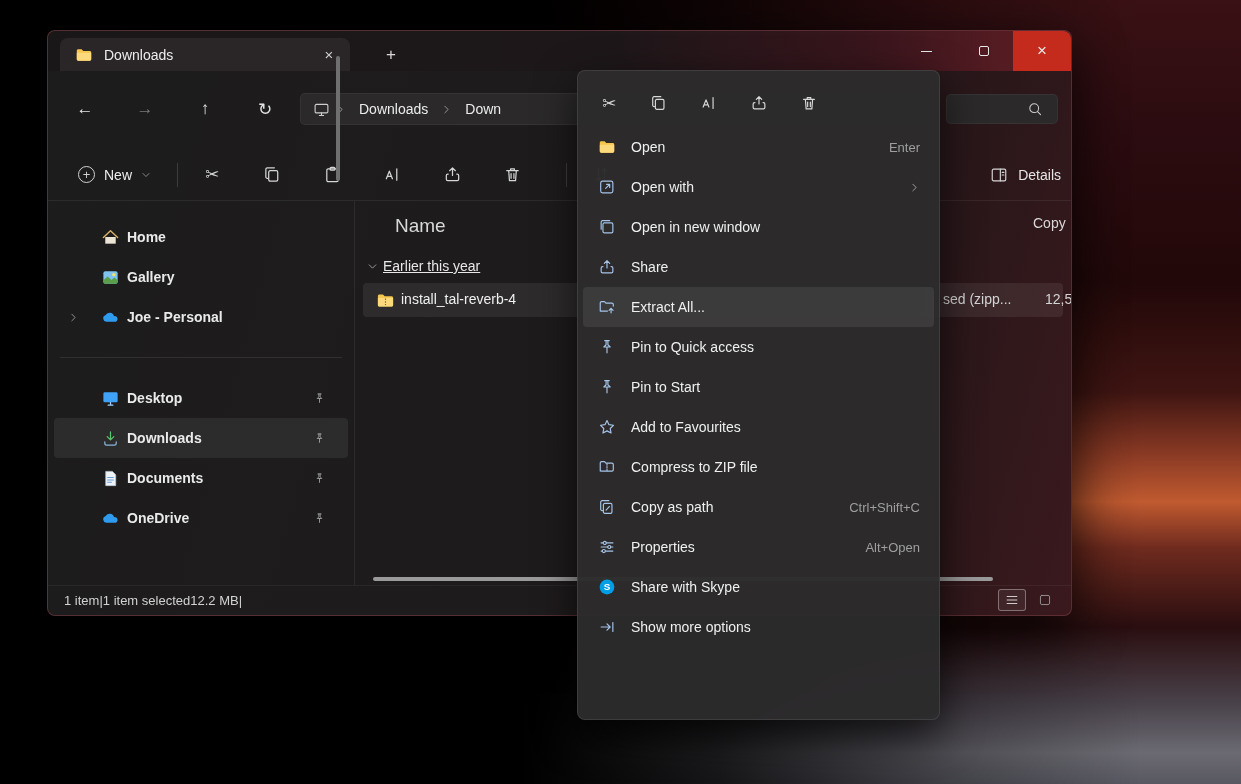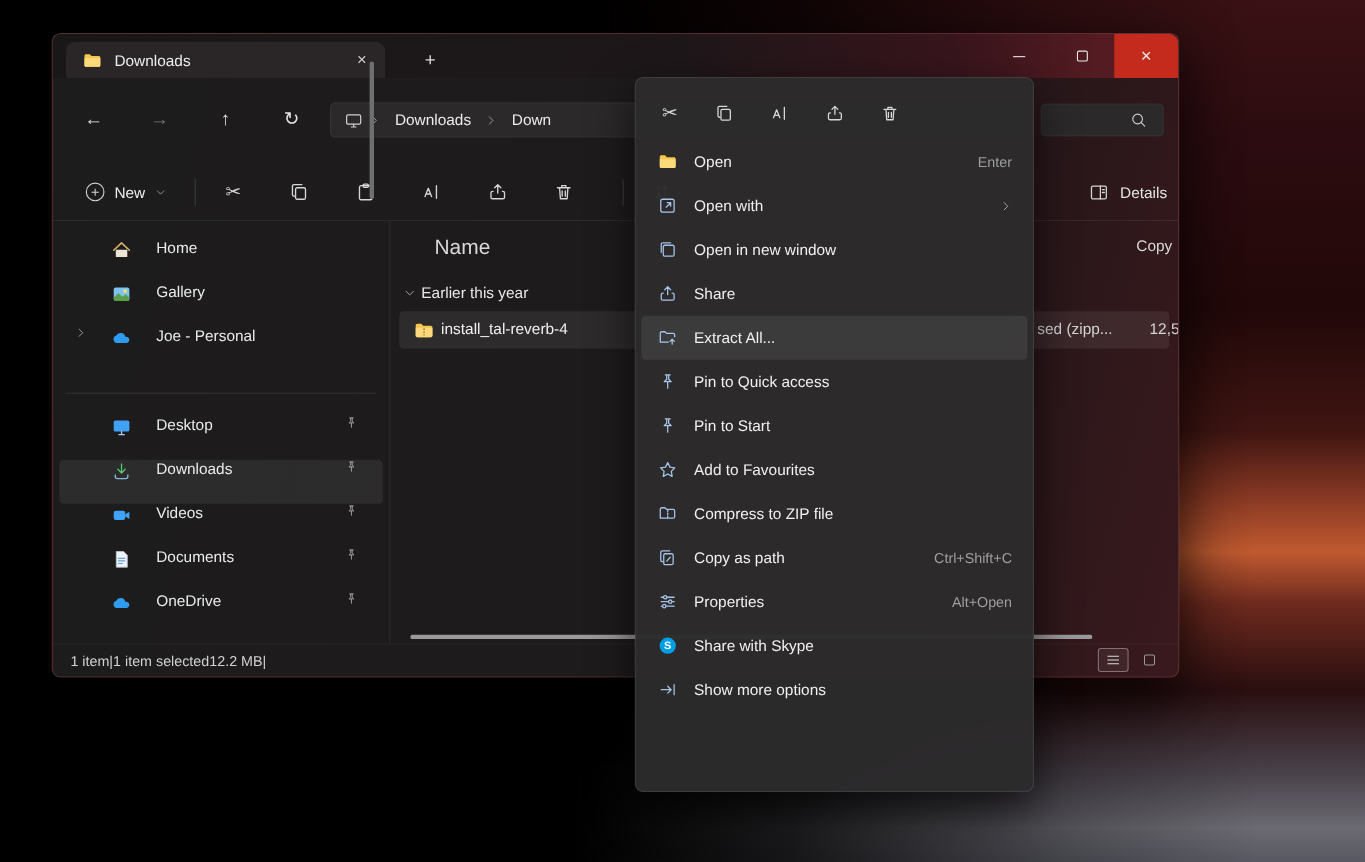--- a/index.html
+++ b/index.html
@@ -51,34 +51,34 @@
   .tb-sep { width:1px; height:24px; background:rgba(255,255,255,.14); margin:0 14px; }
   .tb-btn { width:40px; height:36px; display:grid; place-items:center; border-radius:4px;
     color:#d6d6d6; margin-right:20px; font-size:17px; }
   .tb-right { margin-left:auto; padding-right:0; display:flex; align-items:center; }
   .details-btn { display:flex; align-items:center; gap:9px; height:36px; padding:0 10px;
     border-radius:4px; font-size:14px; color:#e6e6e6; }
 
   .v-div { position:absolute; left:306px; top:170px; bottom:30px; width:1px; background:rgba(255,255,255,.07); }
 
   .sidebar { position:absolute; left:0; top:170px; bottom:30px; width:306px; padding-top:16px; }
-  .side-item { position:relative; height:40px; display:flex; align-items:flex-start; gap:22px;
-    padding-left:46px; margin:0 6px; border-radius:4px; font-size:14px; color:#eaeaea; }
+  .side-item { position:relative; height:40px; display:flex; align-items:center; gap:7px;
+    padding-left:46px; margin:0 6px; border-radius:4px; font-size:14px; color:#eaeaea;font-weight:bold; }
   .side-item.sel { background:rgba(255,255,255,.07); }
   .expand { position:absolute; left:14px; display:flex; color:#bdbdbd; }
   .pin { position:absolute; right:22px; display:flex; color:#a8a8a8; }
   .side-sep { height:1px; background:rgba(255,255,255,.09); margin:20px 12px; }
   .side-scroll { position:absolute; left:288px; top:25px; width:4px; height:125px; background:#6f6f6f; border-radius:2px; }
 
   .main { position:absolute; left:307px; top:170px; right:0; bottom:30px; overflow:hidden; }
   .col-name { position:absolute; left:40px; top:14px; font-size:19px; color:#d9d9d9; }
   .col-size { position:absolute; left:678px; top:14px; font-size:14px; color:#d9d9d9; }
   .group-row { position:absolute; left:0; top:50px; height:30px; display:flex; align-items:center; }
   .group-chev { position:absolute; left:12px; display:flex; color:#c8c8c8; }
-  .group-label { position:absolute; left:28px; font-size:14px; color:#e8e8e8; white-space:nowrap; }
+  .group-label { position:absolute; left:28px; font-size:14px; color:#e8e8e8; white-space:nowrap;text-decoration:underline; }
   .file-row { position:absolute; left:0; right:0; top:82px; height:34px; }
   .file-hl { position:absolute; left:8px; right:8px; top:0; bottom:0; background:rgba(255,255,255,.075); border-radius:4px; }
   .file-ico { position:absolute; left:20px; top:7px; }
   .file-name { position:absolute; left:46px; top:8px; font-size:14px; color:#f0f0f0; white-space:nowrap; }
   .file-type { position:absolute; left:588px; top:8px; font-size:14px; color:#d5d5d5; white-space:nowrap; }
   .file-size { position:absolute; left:690px; top:8px; font-size:14px; color:#d5d5d5; white-space:nowrap; }
   .hscroll { position:absolute; left:18px; bottom:4px; width:620px; height:4px; background:#9a9a9a; border-radius:2px; }
 
   .statusbar { position:absolute; left:0; right:0; bottom:0; height:30px; display:flex; align-items:center;
     padding:0 16px; font-size:13px; color:#d2d2d2; border-top:1px solid rgba(255,255,255,.05); }
@@ -284,34 +284,20 @@
       <span>Downloads</span>
       <span class="pin">
           <svg class="ln" width="13" height="13" viewBox="0 0 20 20">
             <path d="M7.5 3h5M9 3v4.5L6.5 10h7L11 7.5V3M10 10v6"></path>
           </svg>
         </span>
     </div>
     <div class="side-item">
       <span class="mi">
         <svg width="19" height="19" viewBox="0 0 20 20">
-            <rect x="2.5" y="5.5" width="11" height="9" rx="2" fill="#3fa2f7"></rect>
-            <path d="M13.5 9l4-2.5v7l-4-2.5z" fill="#3fa2f7"></path>
-          </svg>
-      </span>
-      <span>Videos</span>
-      <span class="pin">
-          <svg class="ln" width="13" height="13" viewBox="0 0 20 20">
-            <path d="M7.5 3h5M9 3v4.5L6.5 10h7L11 7.5V3M10 10v6"></path>
-          </svg>
-        </span>
-    </div>
-    <div class="side-item">
-      <span class="mi">
-        <svg width="19" height="19" viewBox="0 0 20 20">
             <path d="M5 2.5h7L15.5 6v11.5H5z" fill="#eef3f8" stroke="#b9c4d0" stroke-width=".8"></path>
             <path d="M7 9h6M7 11.5h6M7 14h4" stroke="#6a9fd8" stroke-width="1.1" stroke-linecap="round"></path>
           </svg>
       </span>
       <span>Documents</span>
       <span class="pin">
           <svg class="ln" width="13" height="13" viewBox="0 0 20 20">
             <path d="M7.5 3h5M9 3v4.5L6.5 10h7L11 7.5V3M10 10v6"></path>
           </svg>
         </span>

